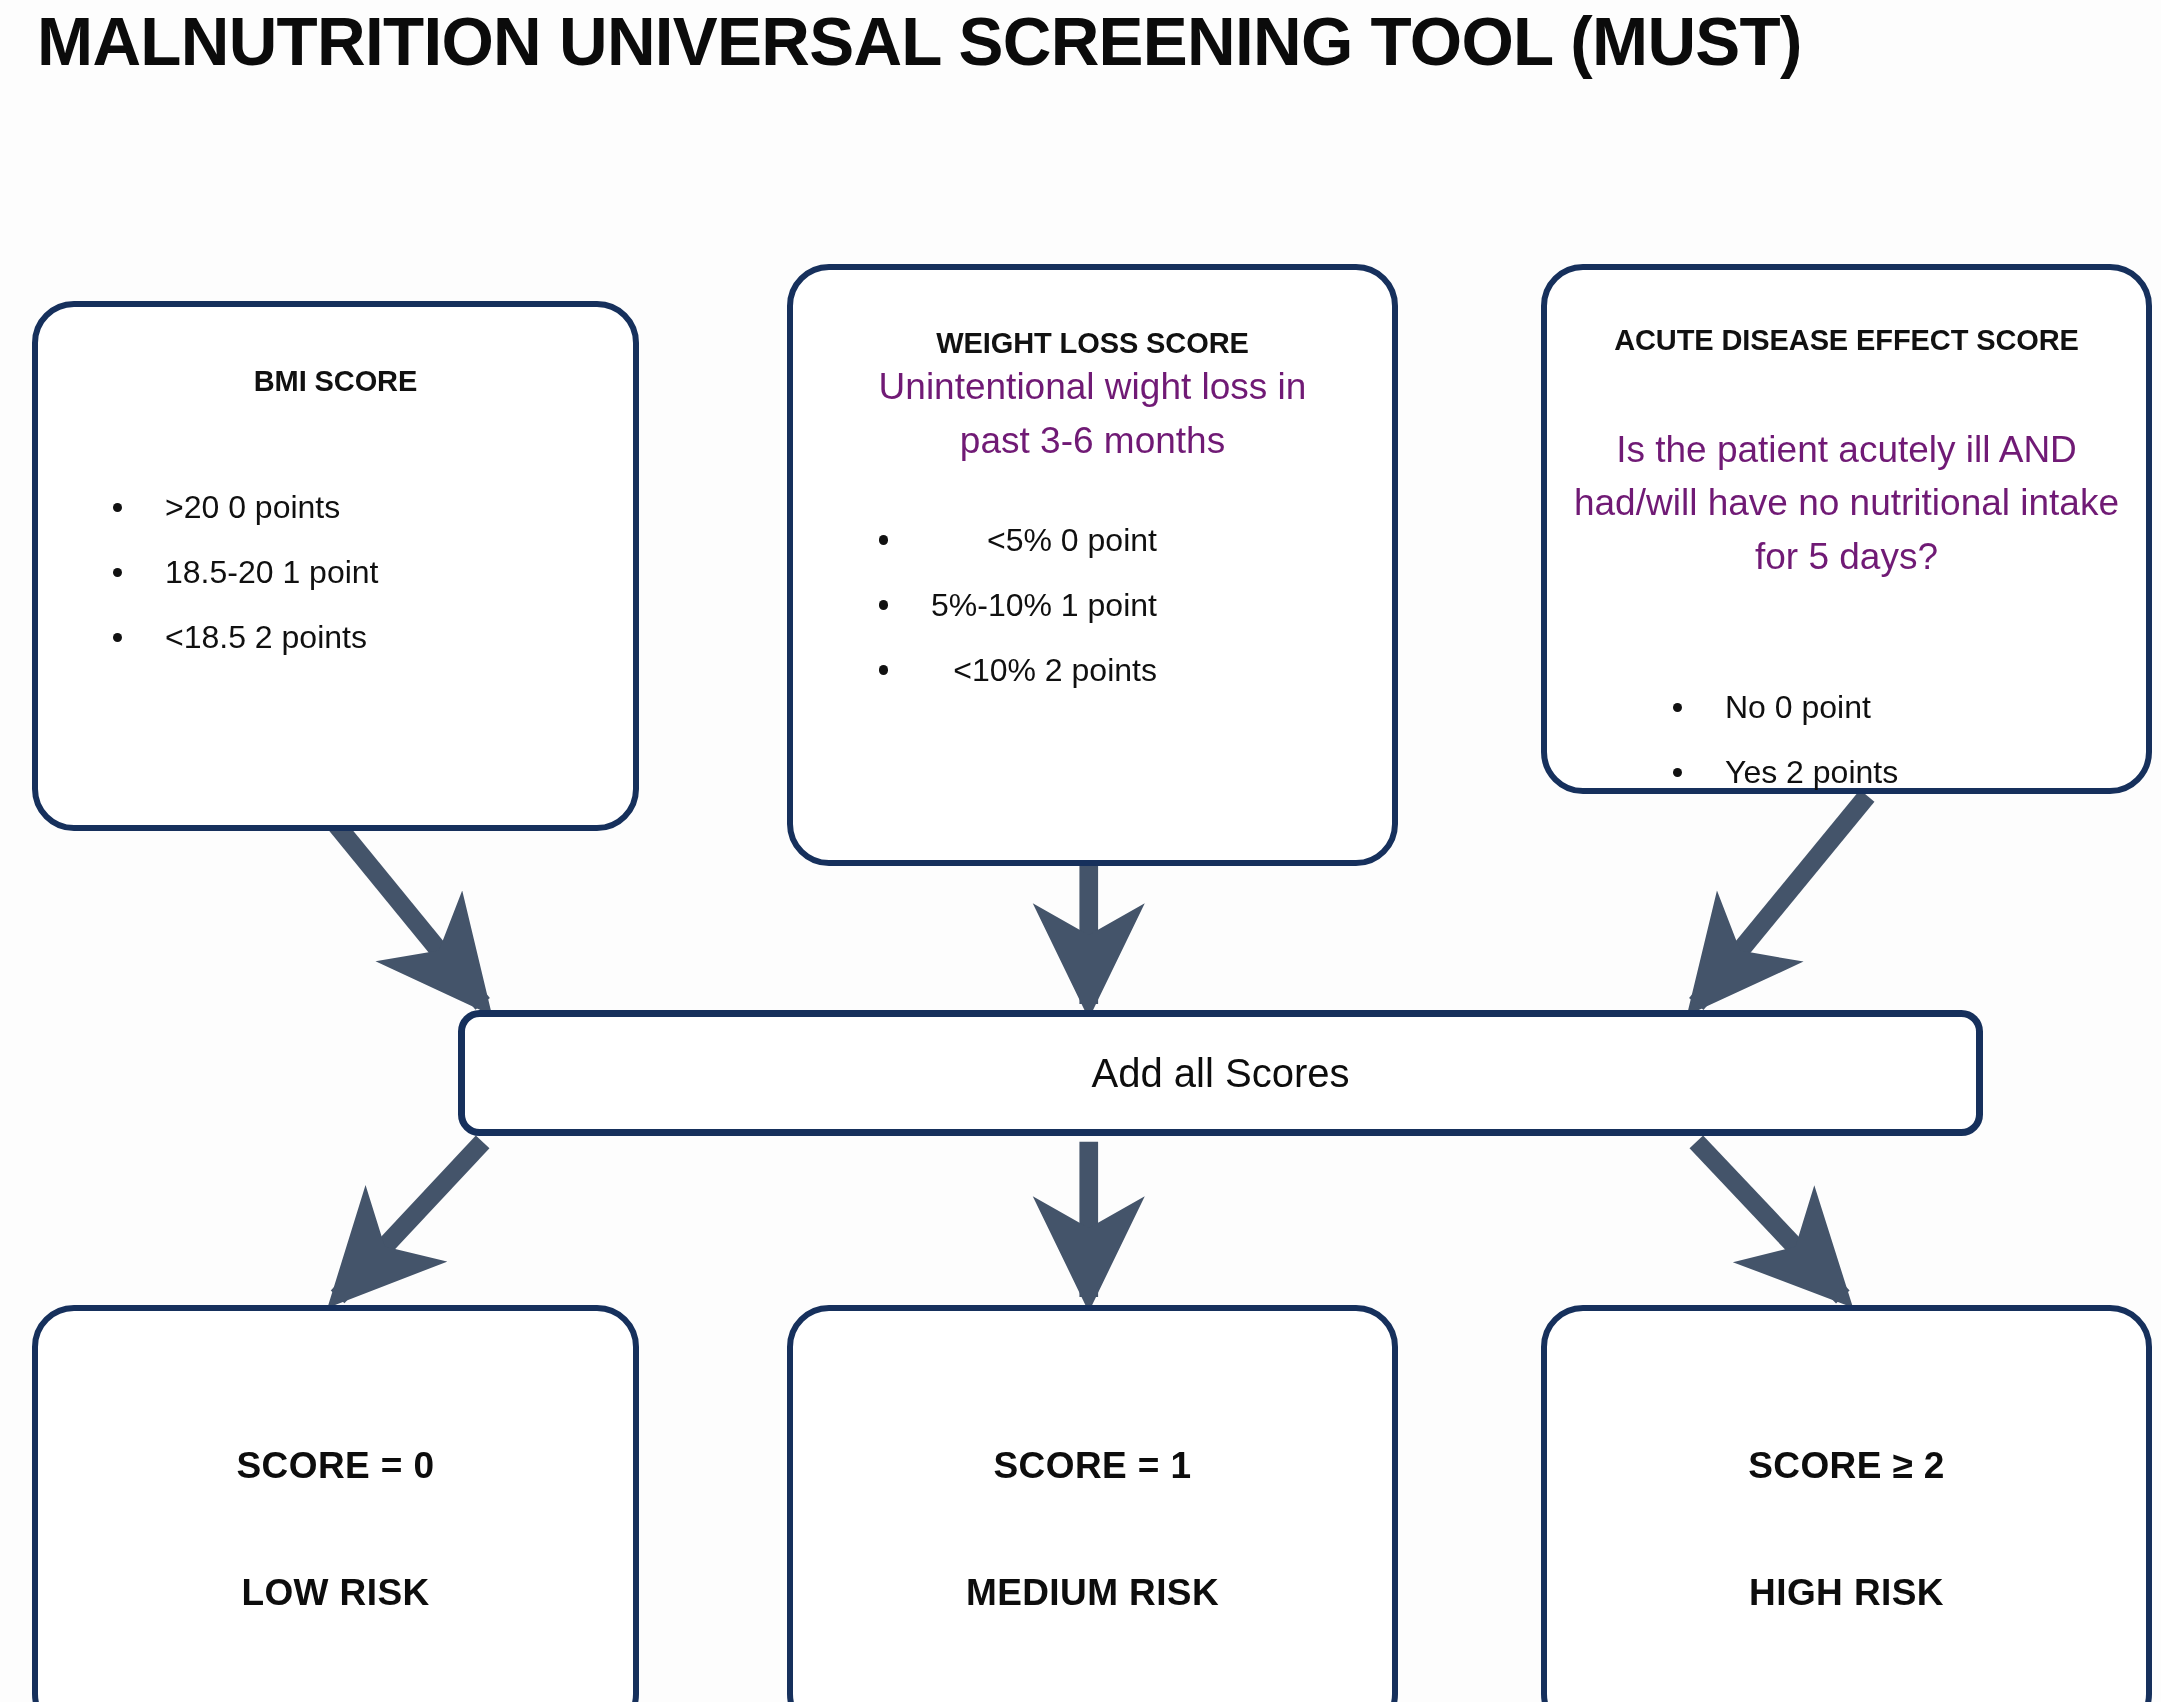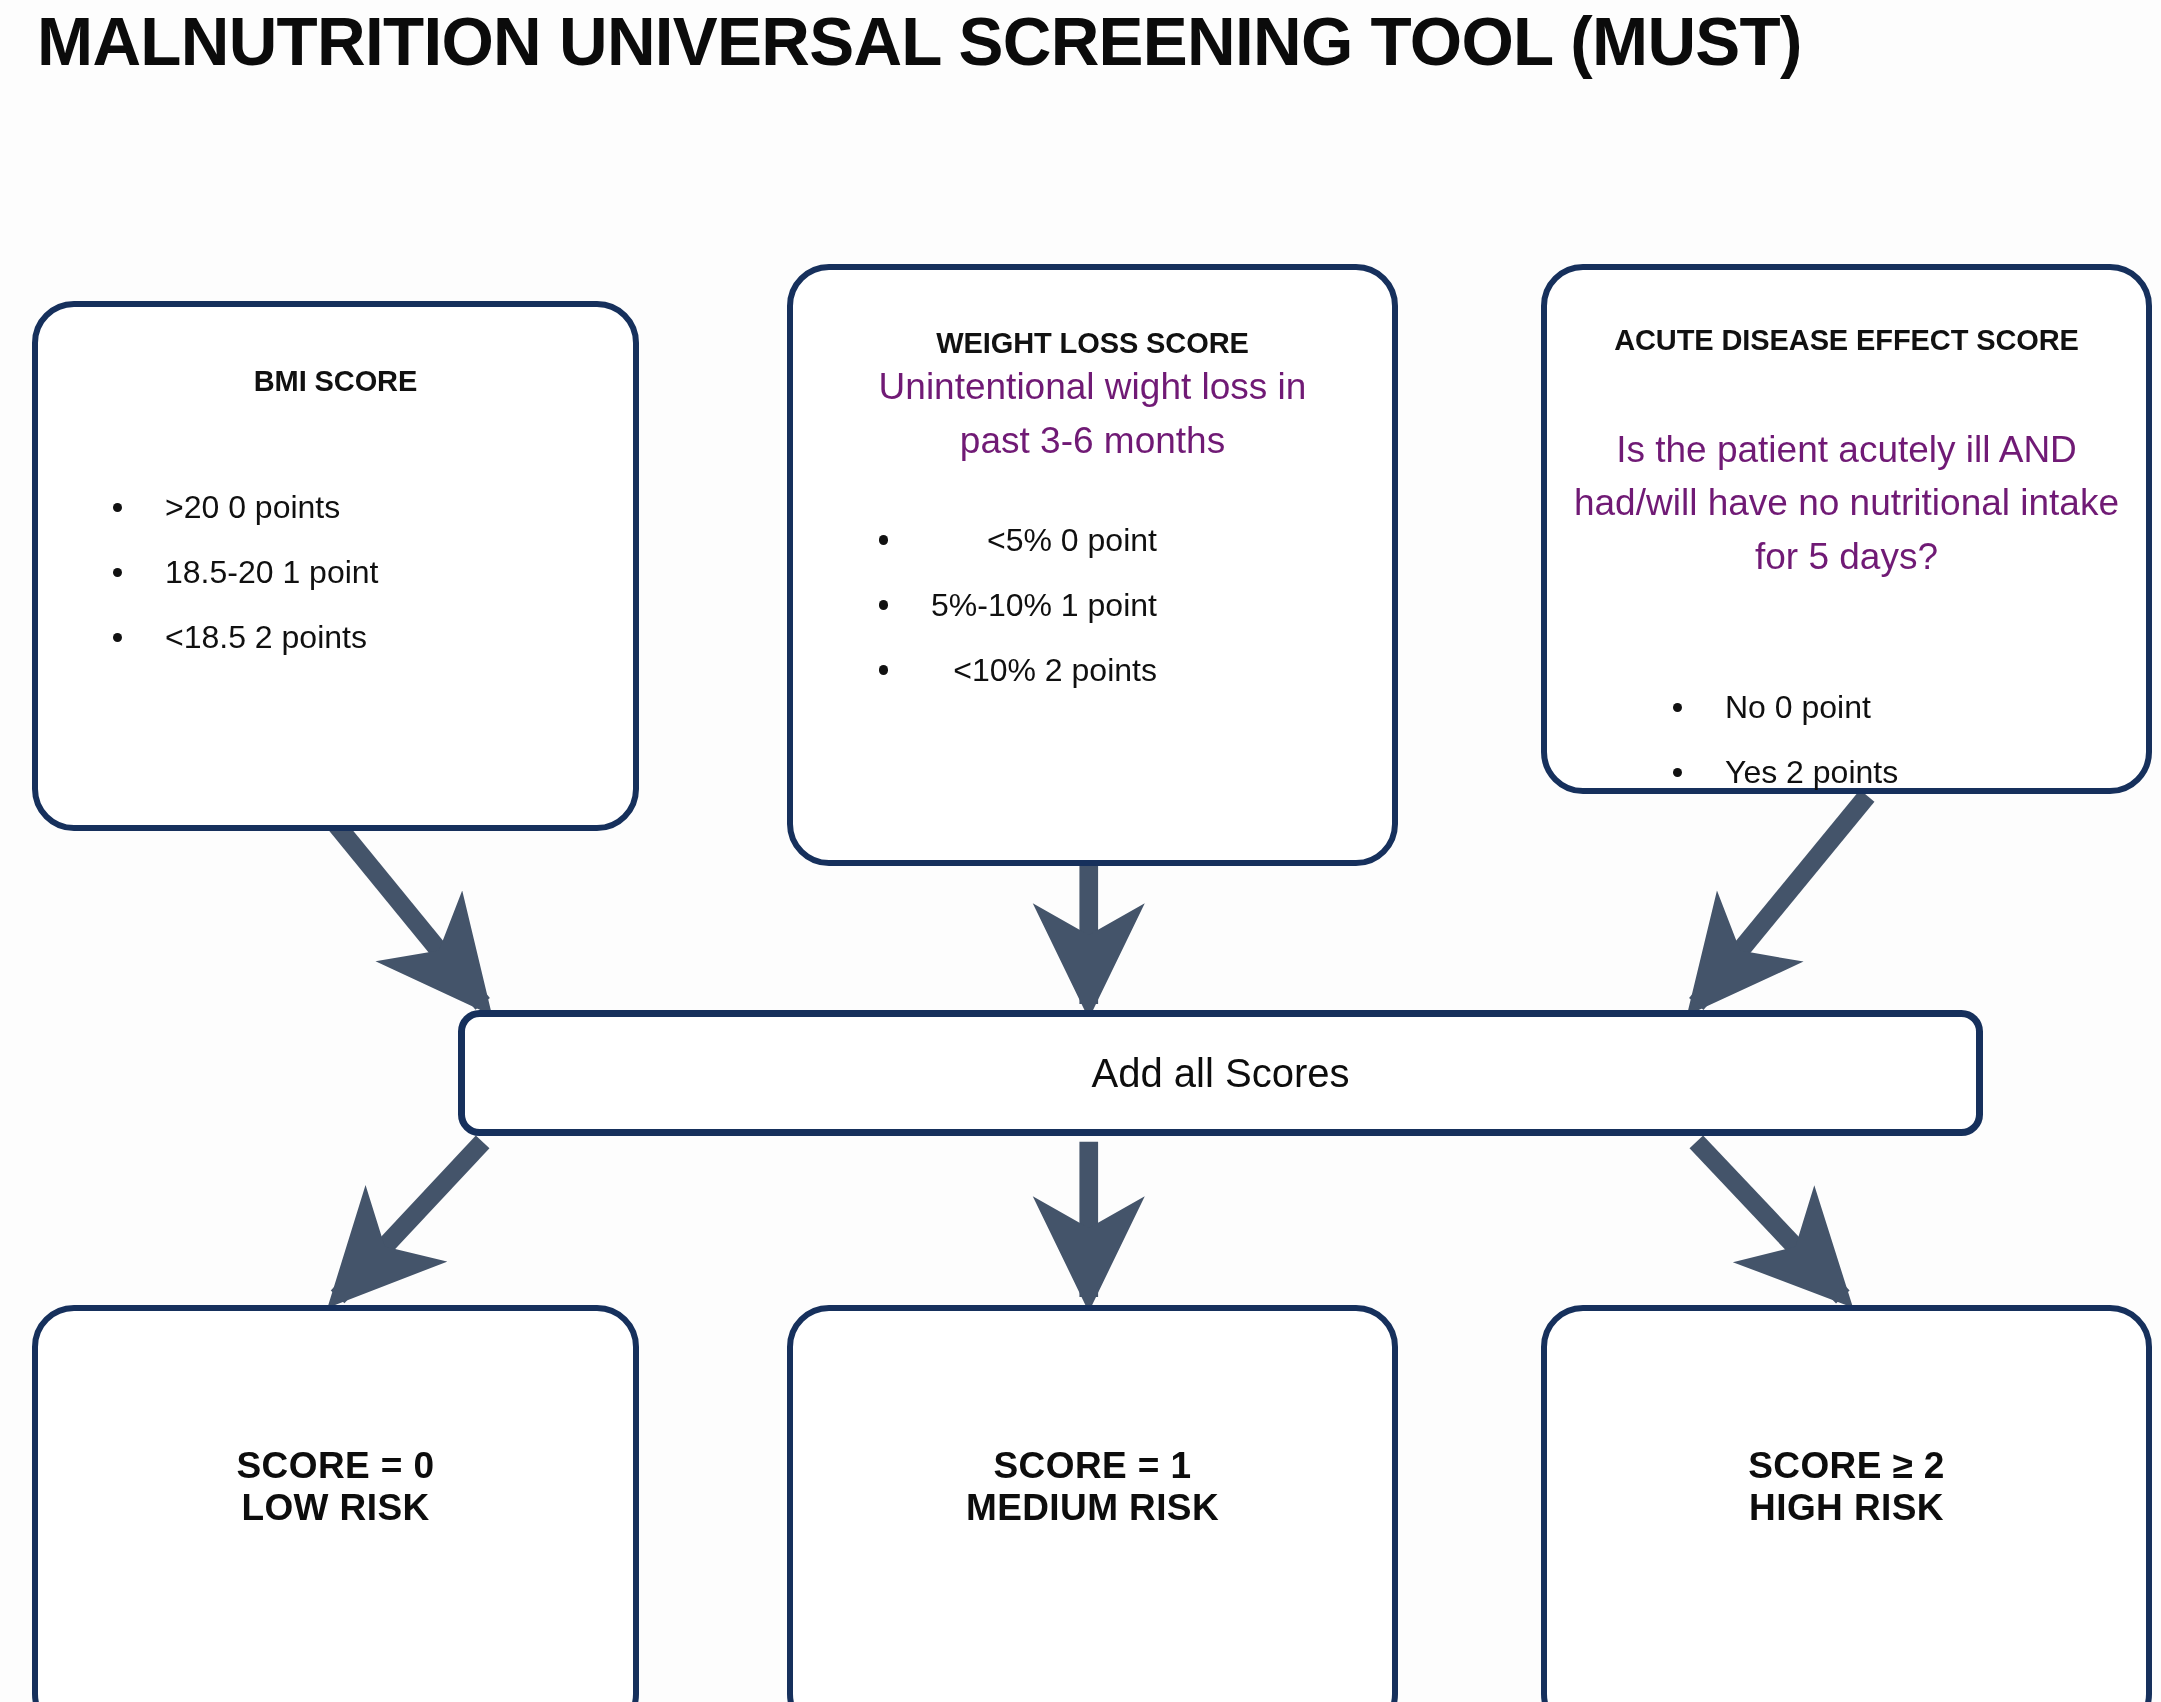--- a/index.html
+++ b/index.html
@@ -134,20 +134,21 @@
   .result .score {
     font-weight: bold;
     font-size: 37px;
     color: #0d0d0d;
     letter-spacing: 0.4px;
   }
   .result .risk {
     font-weight: bold;
     font-size: 37px;
     color: #0d0d0d;
+    margin-top: 85px;
     letter-spacing: 0.4px;
   }
 
   #box-low    { left: 32px;   top: 1305px; width: 607px; height: 431px; }
   #box-medium { left: 787px; top: 1305px; width: 611px; height: 431px; }
   #box-high   { left: 1541px; top: 1305px; width: 611px; height: 431px; }
 
   
   #arrows {
     position: absolute;

